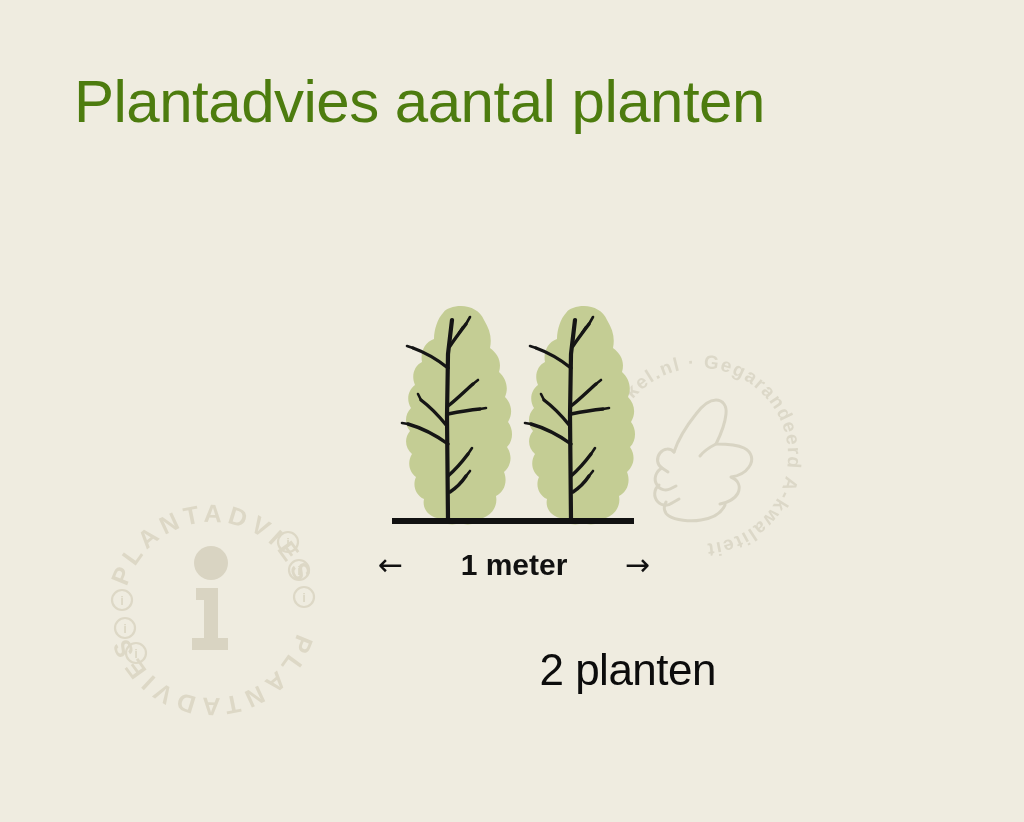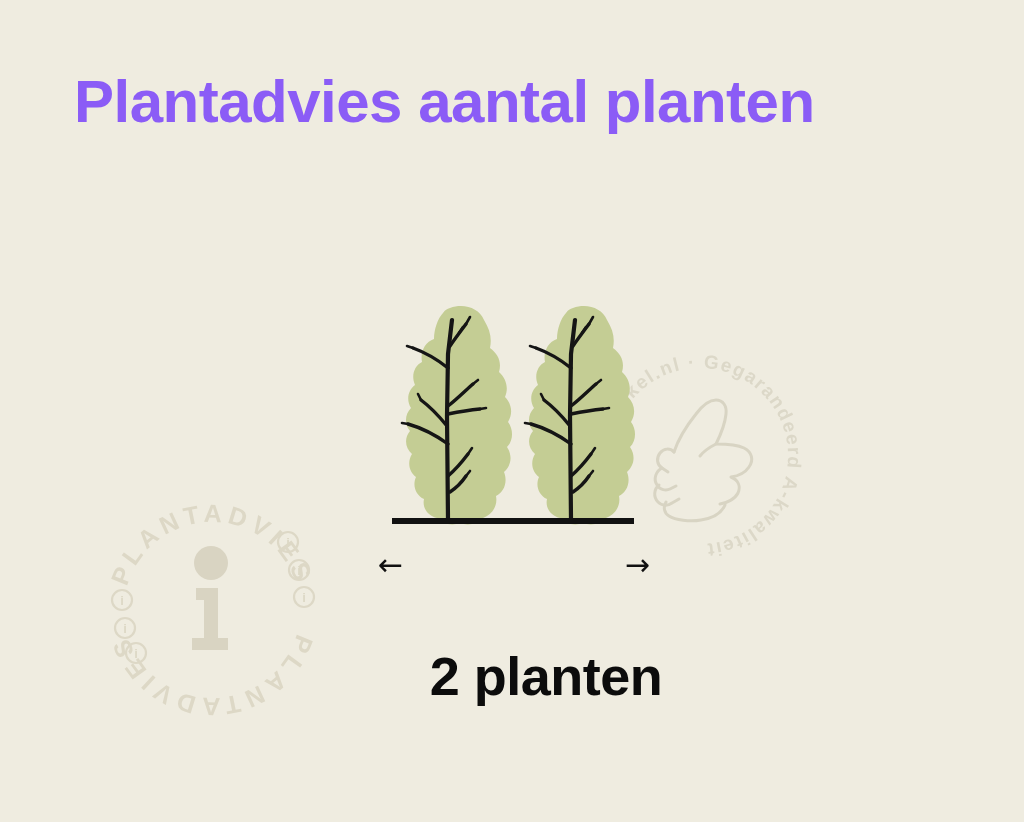--- a/index.html
+++ b/index.html
@@ -24,25 +24,25 @@
 
   
   .title-block {
     position: absolute;
     left: 74px;
     top: 58px;
     width: 860px;
   }
   .title-line {
     font-family: "Liberation Sans", sans-serif;
-    font-weight: 700;
+    font-weight: 400;
     font-size: 60px;
     line-height: 88px;
     letter-spacing: -0.5px;
-    color: #8b5cf6;
+    color: #4d7c0f;
     white-space: nowrap;
   }
 
   
   .illustration {
     position: absolute;
     left: 380px;
     top: 296px;
     width: 268px;
     height: 236px;
@@ -77,23 +77,23 @@
     letter-spacing: 0px;
     white-space: nowrap;
   }
 
   
   .result {
     position: absolute;
     left: 376px;
     top: 645px;
     width: 340px;
-    text-align: center;
-    font-size: 54px;
-    font-weight: 700;
+    text-align: right;
+    font-size: 44px;
+    font-weight: 400;
     color: #0c0c0c;
     letter-spacing: -0.5px;
     white-space: nowrap;
   }
 
   
   .watermark {
     position: absolute;
     pointer-events: none;
   }
@@ -285,18 +285,19 @@
                  M 88,158 L 92,152
                  M 86,180 L 90,175"></path>
       </g>
 
       <rect x="12" y="222" width="242" height="6" fill="#111111"></rect>
     </svg>
   </div>
 
   <div class="measure-row">
     <span class="measure-arrow">←</span>
+    <span class="measure-label">1 meter</span>
     <span class="measure-arrow">→</span>
   </div>
 
   <div class="result">2 planten</div>
 
 </div>
 
 </body></html>

